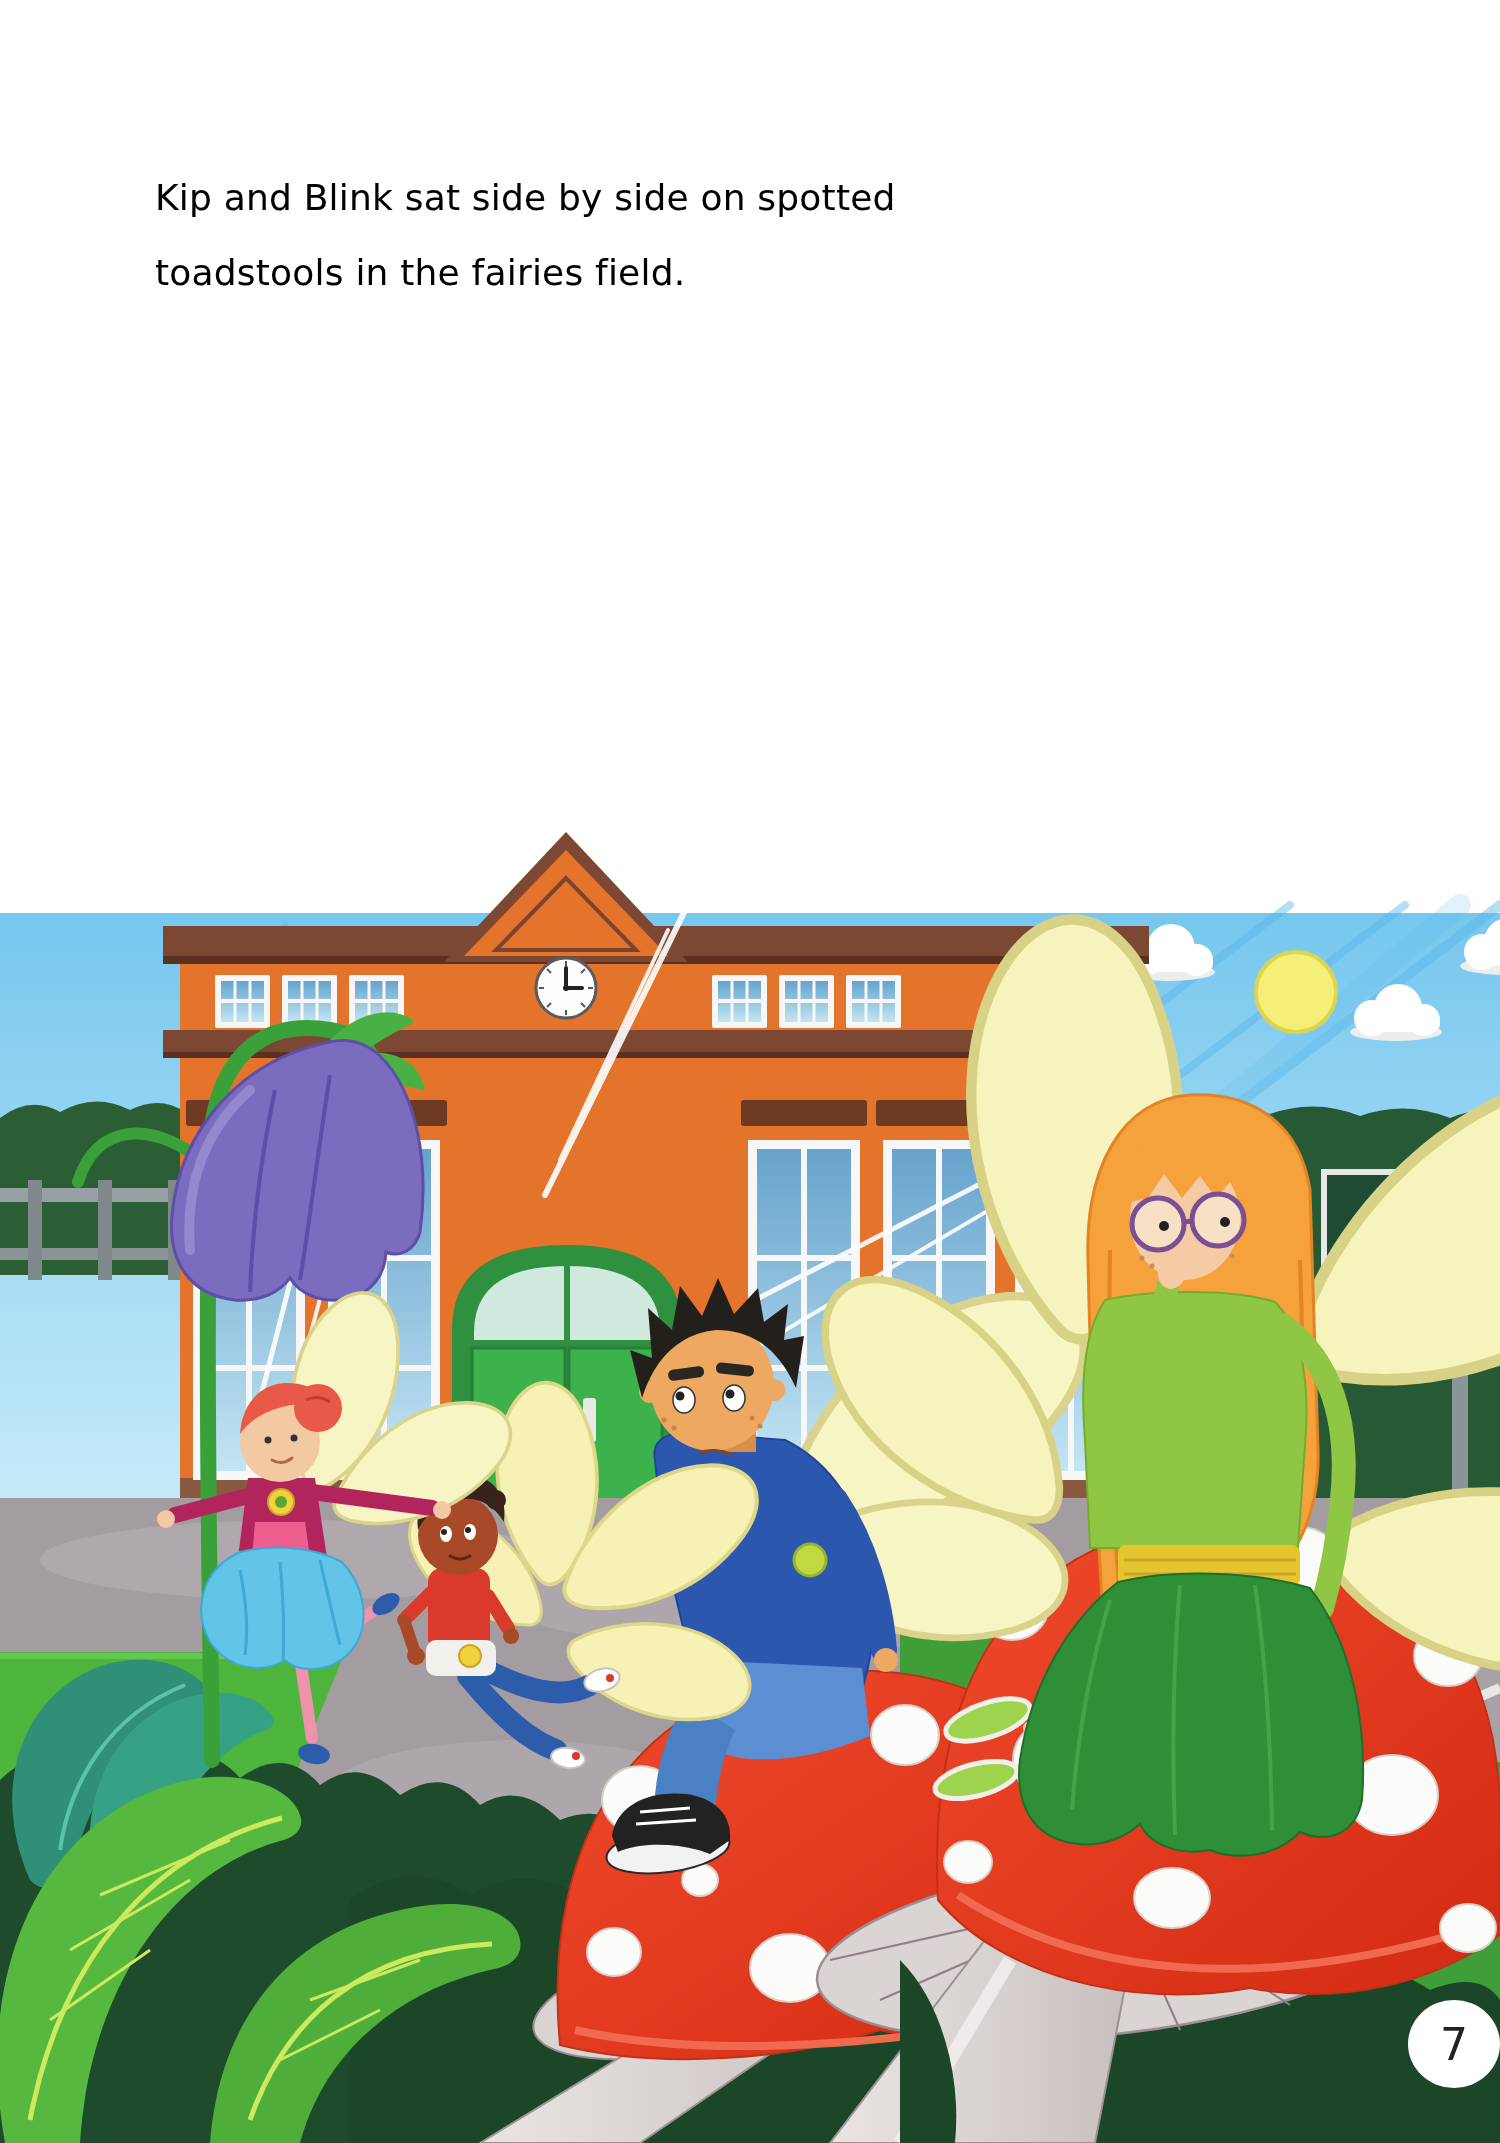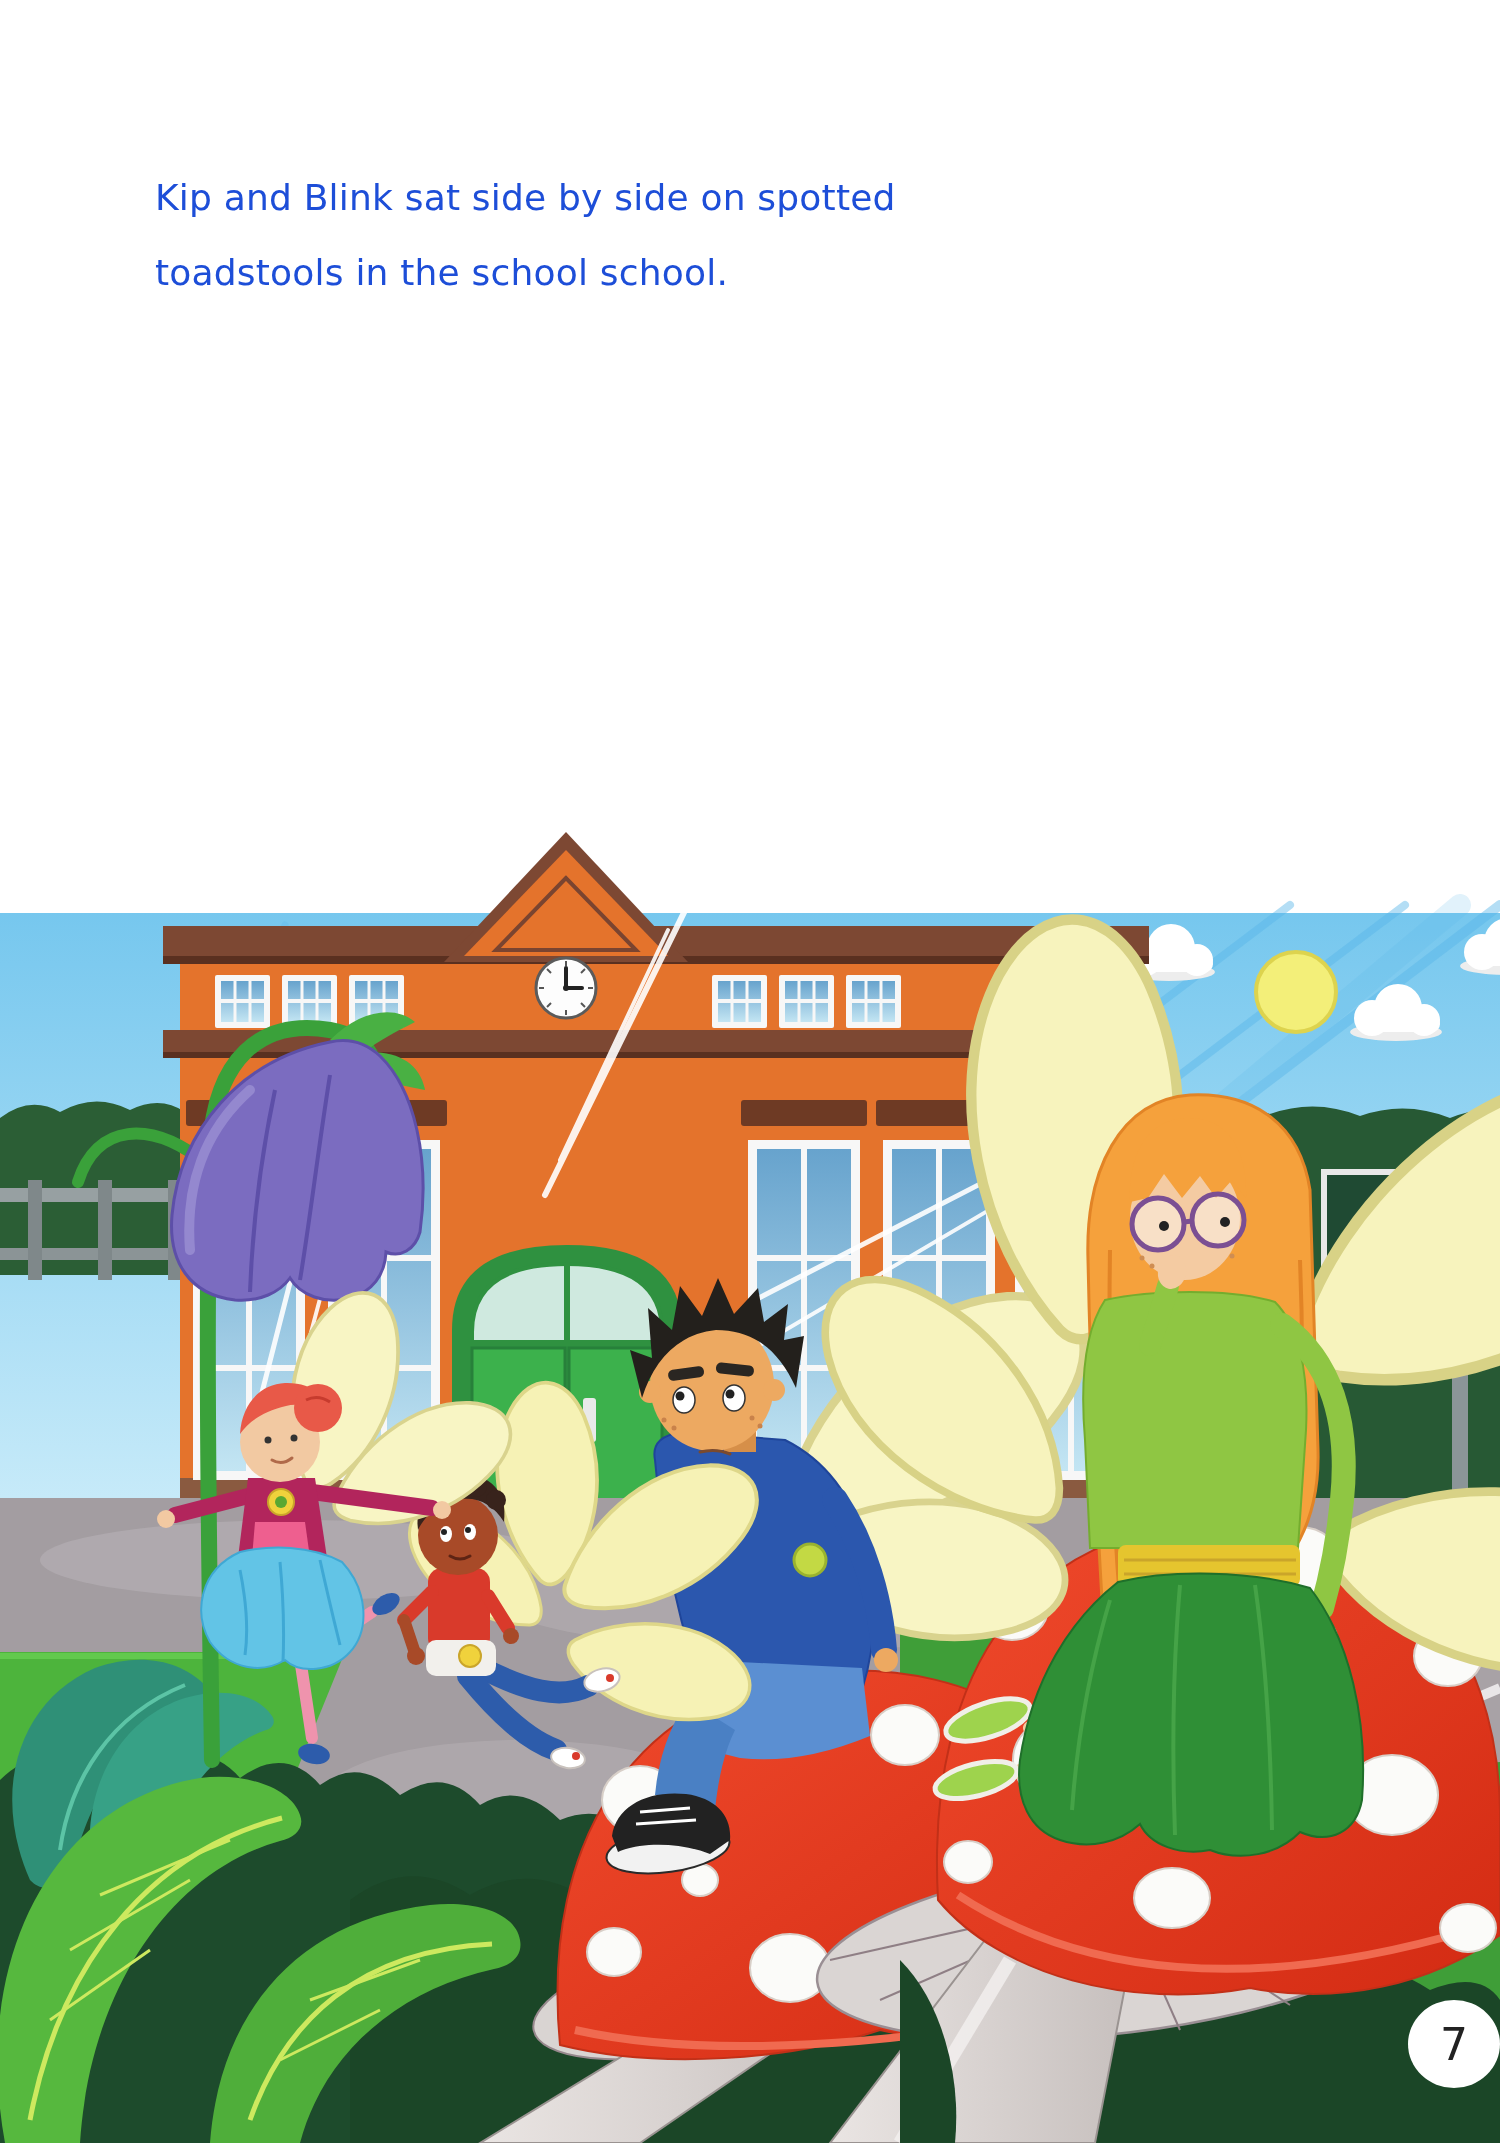--- a/index.html
+++ b/index.html
@@ -2,37 +2,37 @@
 <html><head>
 <meta charset="utf-8">
 <style>
   html,body{margin:0;padding:0;}
   body{
     width:1500px;height:2143px;position:relative;background:#ffffff;
     font-family:"DejaVu Sans", sans-serif;overflow:hidden;
   }
   .story{
     position:absolute;left:155px;top:160px;width:1200px;
-    color:#1d4ed8;font-size:36px;line-height:75px;letter-spacing:.2px;
+    color:#000000;font-size:36px;line-height:75px;letter-spacing:.2px;
   }
   .story .para2{margin-top:83px;}
   .scene{position:absolute;left:0;top:820px;width:1500px;height:1323px;}
   .page-badge{
     position:absolute;left:1408px;top:2000px;width:92px;height:88px;
     background:#ffffff;border-radius:50%;display:flex;align-items:center;justify-content:center;
     color:#222;font-size:44px;
   }
 </style>
 </head>
 <body>
 
 <div class="story">
   <div>
     <div>Kip and Blink sat side by side on spotted</div>
-    <div>toadstools in the school school.</div>
+    <div>toadstools in the fairies field.</div>
   </div>
 </div>
 
 <svg class="scene" viewBox="0 820 1500 1323">
   <defs>
     <linearGradient id="skyG" x1="0" y1="0" x2="0" y2="1">
       <stop offset="0" stop-color="#76c7ee"></stop>
         <stop offset="1" stop-color="#d6f1fb"></stop>
     </linearGradient>
     <linearGradient id="glassG" x1="0" y1="0" x2="0" y2="1">

